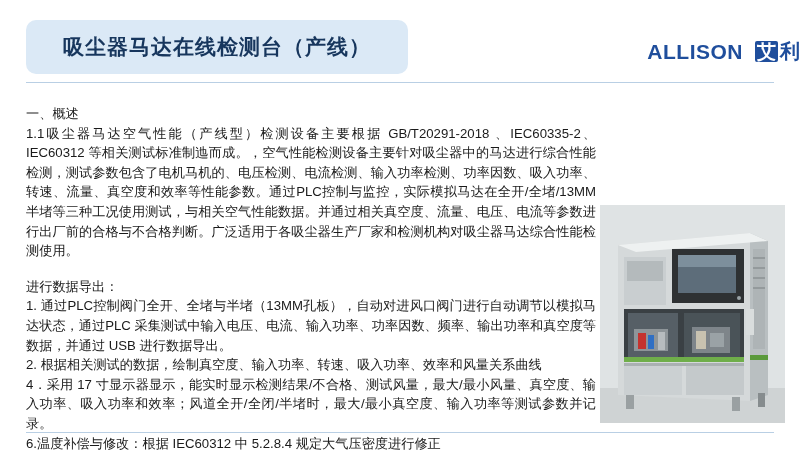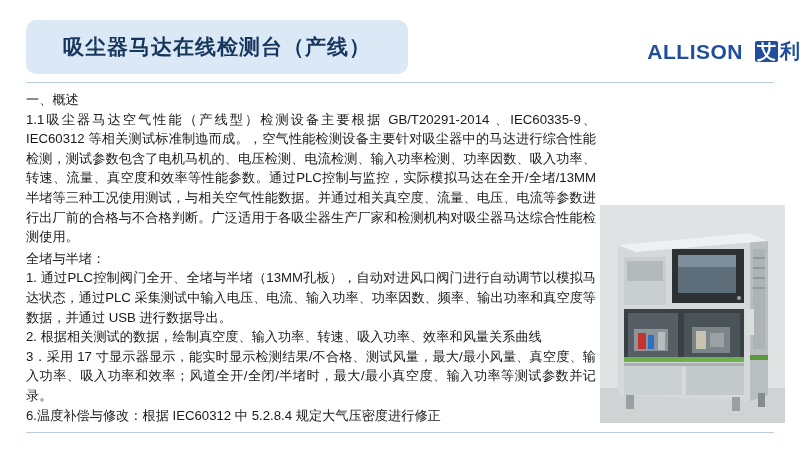--- a/index.html
+++ b/index.html
@@ -92,21 +92,21 @@
     color: #1a1a1a;
     font-size: 13.2px;
     line-height: 19.6px;
   }
   .body-col p {
     margin: 0;
     text-align: justify;
     text-justify: inter-ideograph;
   }
   .body-col p.heading {
-    margin-top: 2px;
+    margin-top: 16px;
   }
   .body-col p.sub {
     text-indent: 0;
   }
   
   .photo {
     position: absolute;
     left: 600px;
     top: 205px;
     width: 185px;
@@ -139,25 +139,25 @@
       <span class="boxed">艾</span>
         <span>利</span>
         <span>讯</span>
     </span>
   </div>
 
   <div class="header-rule"></div>
 
   <div class="body-col">
     <p class="heading">一、概述</p>
-    <p>1.1吸尘器马达空气性能（产线型）检测设备主要根据 GB/T20291-2014 、IEC60335-9、IEC60312 等相关测试标准制迆而成。，空气性能检测设备主要针对吸尘器中的马达进行综合性能检测，测试参数包含了电机马机的、电压检测、电流检测、输入功率检测、功率因数、吸入功率、转速、流量、真空度和效率等性能参数。通过PLC控制与监控，实际模拟马达在全开/全堵/13MM半堵等三种工况使用测试，与相关空气性能数据。并通过相关真空度、流量、电压、电流等参数进行出厂前的合格与不合格判断。广泛适用于各吸尘器生产厂家和检测机构对吸尘器马达综合性能检测使用。</p>
-    <p class="heading">全堵与半堵：</p>
+    <p>1.1吸尘器马达空气性能（产线型）检测设备主要根据 GB/T20291-2018 、IEC60335-2、IEC60312 等相关测试标准制迆而成。，空气性能检测设备主要针对吸尘器中的马达进行综合性能检测，测试参数包含了电机马机的、电压检测、电流检测、输入功率检测、功率因数、吸入功率、转速、流量、真空度和效率等性能参数。通过PLC控制与监控，实际模拟马达在全开/全堵/13MM半堵等三种工况使用测试，与相关空气性能数据。并通过相关真空度、流量、电压、电流等参数进行出厂前的合格与不合格判断。广泛适用于各吸尘器生产厂家和检测机构对吸尘器马达综合性能检测使用。</p>
+    <p class="heading">进行数据导出：</p>
     <p>1. 通过PLC控制阀门全开、全堵与半堵（13MM孔板），自动对进风口阀门进行自动调节以模拟马达状态，通过PLC 采集测试中输入电压、电流、输入功率、功率因数、频率、输出功率和真空度等数据，并通过 USB 进行数据导出。</p>
     <p>2. 根据相关测试的数据，绘制真空度、输入功率、转速、吸入功率、效率和风量关系曲线</p>
-    <p>3．采用 17 寸显示器显示，能实时显示检测结果/不合格、测试风量，最大/最小风量、真空度、输入功率、吸入功率和效率；风道全开/全闭/半堵时，最大/最小真空度、输入功率等测试参数并记录。</p>
+    <p>4．采用 17 寸显示器显示，能实时显示检测结果/不合格、测试风量，最大/最小风量、真空度、输入功率、吸入功率和效率；风道全开/全闭/半堵时，最大/最小真空度、输入功率等测试参数并记录。</p>
     <p class="sub">6.温度补偿与修改：根据 IEC60312 中 5.2.8.4 规定大气压密度进行修正</p>
   </div>
 
   <div class="photo">
     <svg width="185" height="218" viewBox="0 0 185 218" xmlns="http://www.w3.org/2000/svg">
       <rect x="0" y="0" width="185" height="218" fill="#e3e6e7"></rect>
 
       <rect x="0" y="183" width="185" height="35" fill="#cfd3d4"></rect>
 
       <rect x="0" y="0" width="185" height="183" fill="#dfe3e4"></rect>

